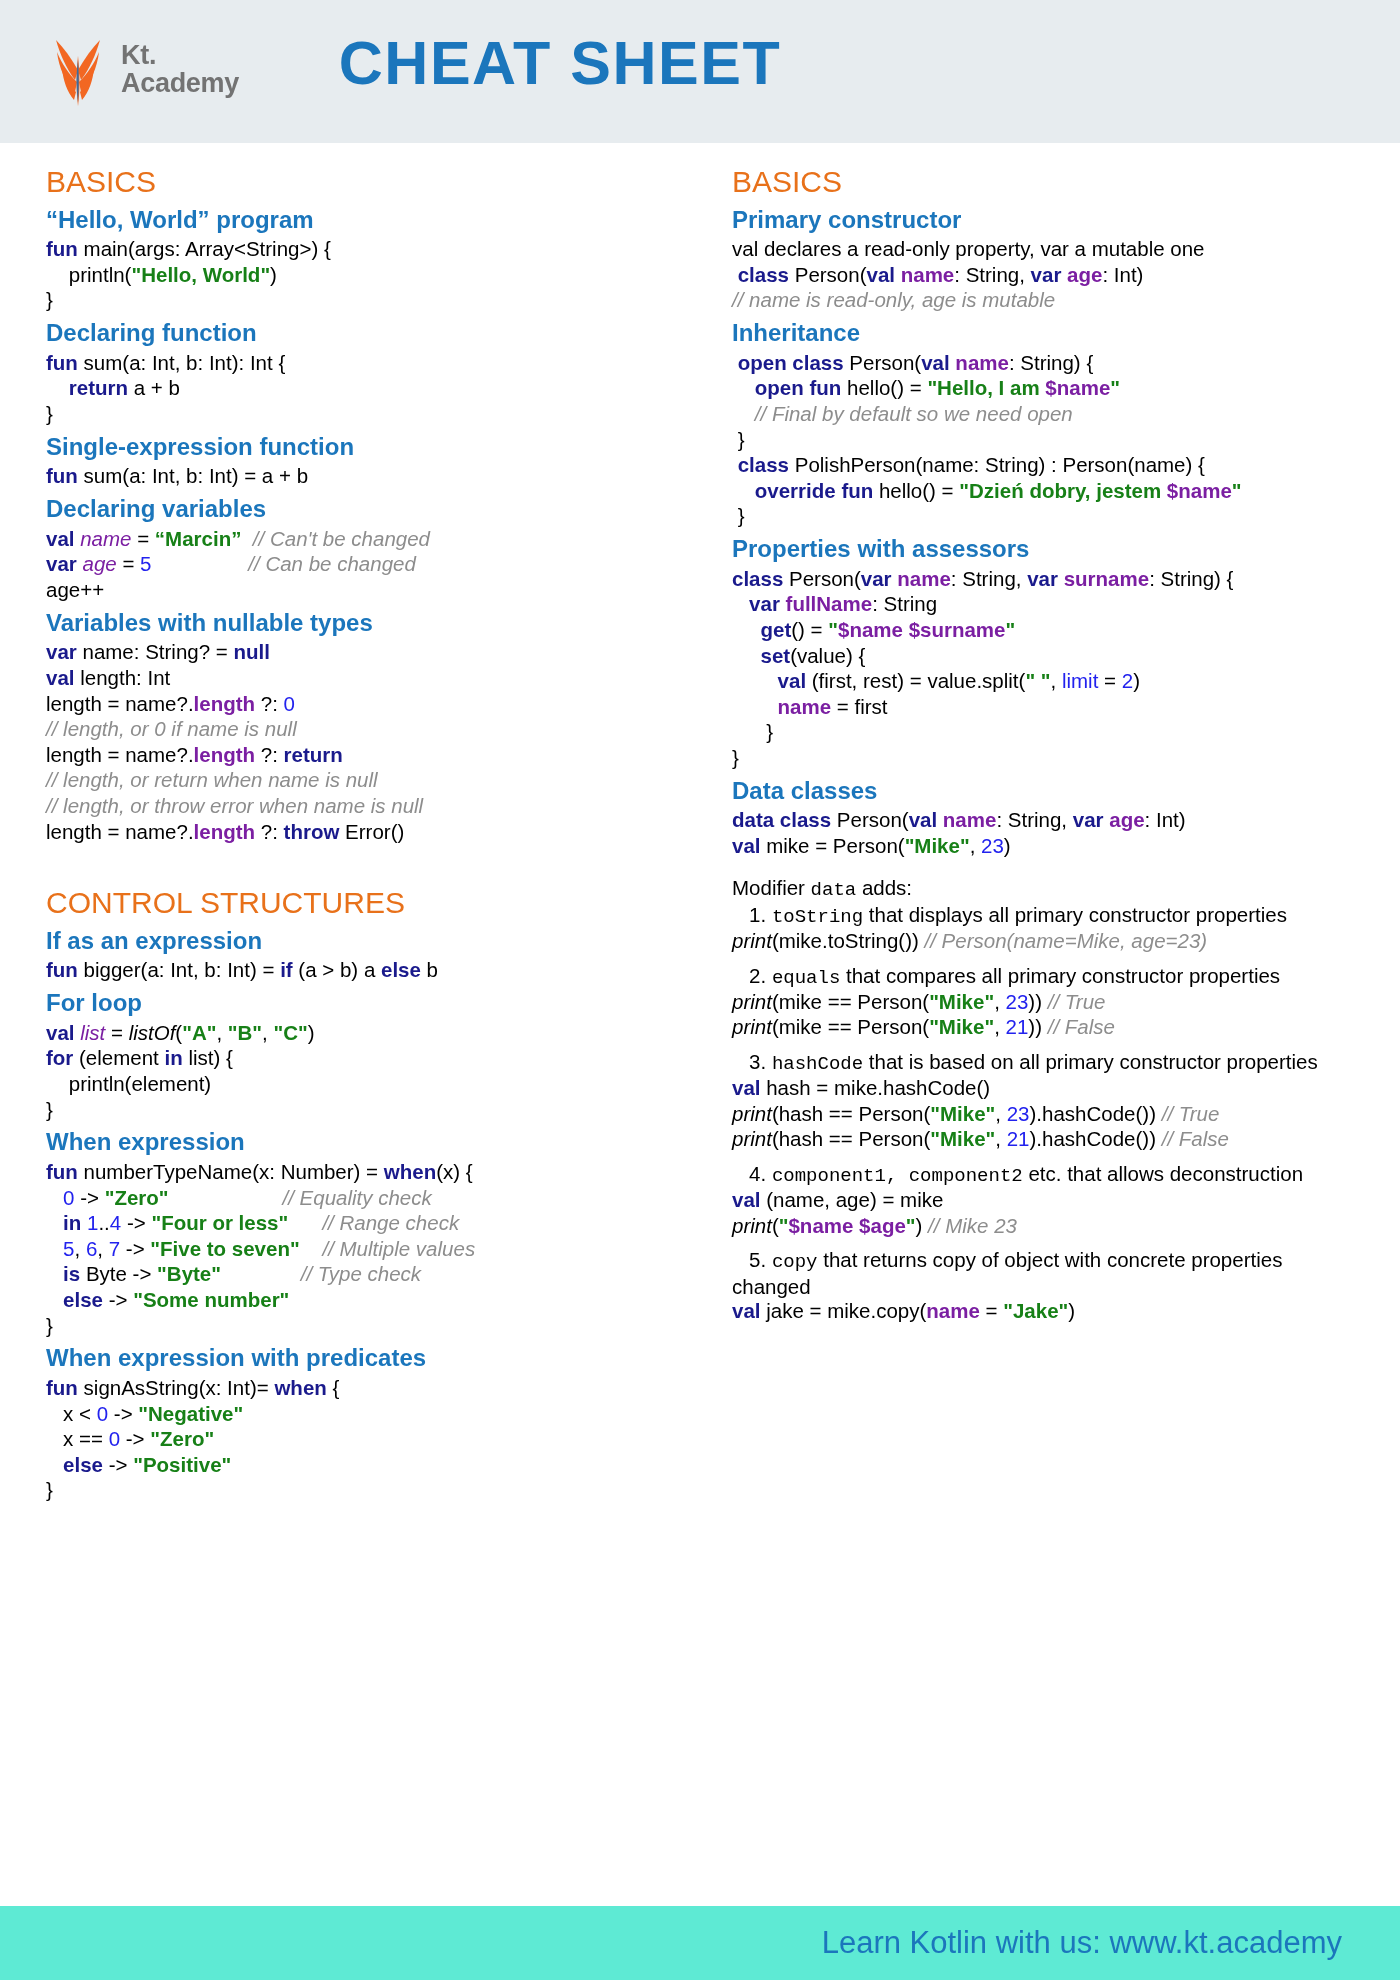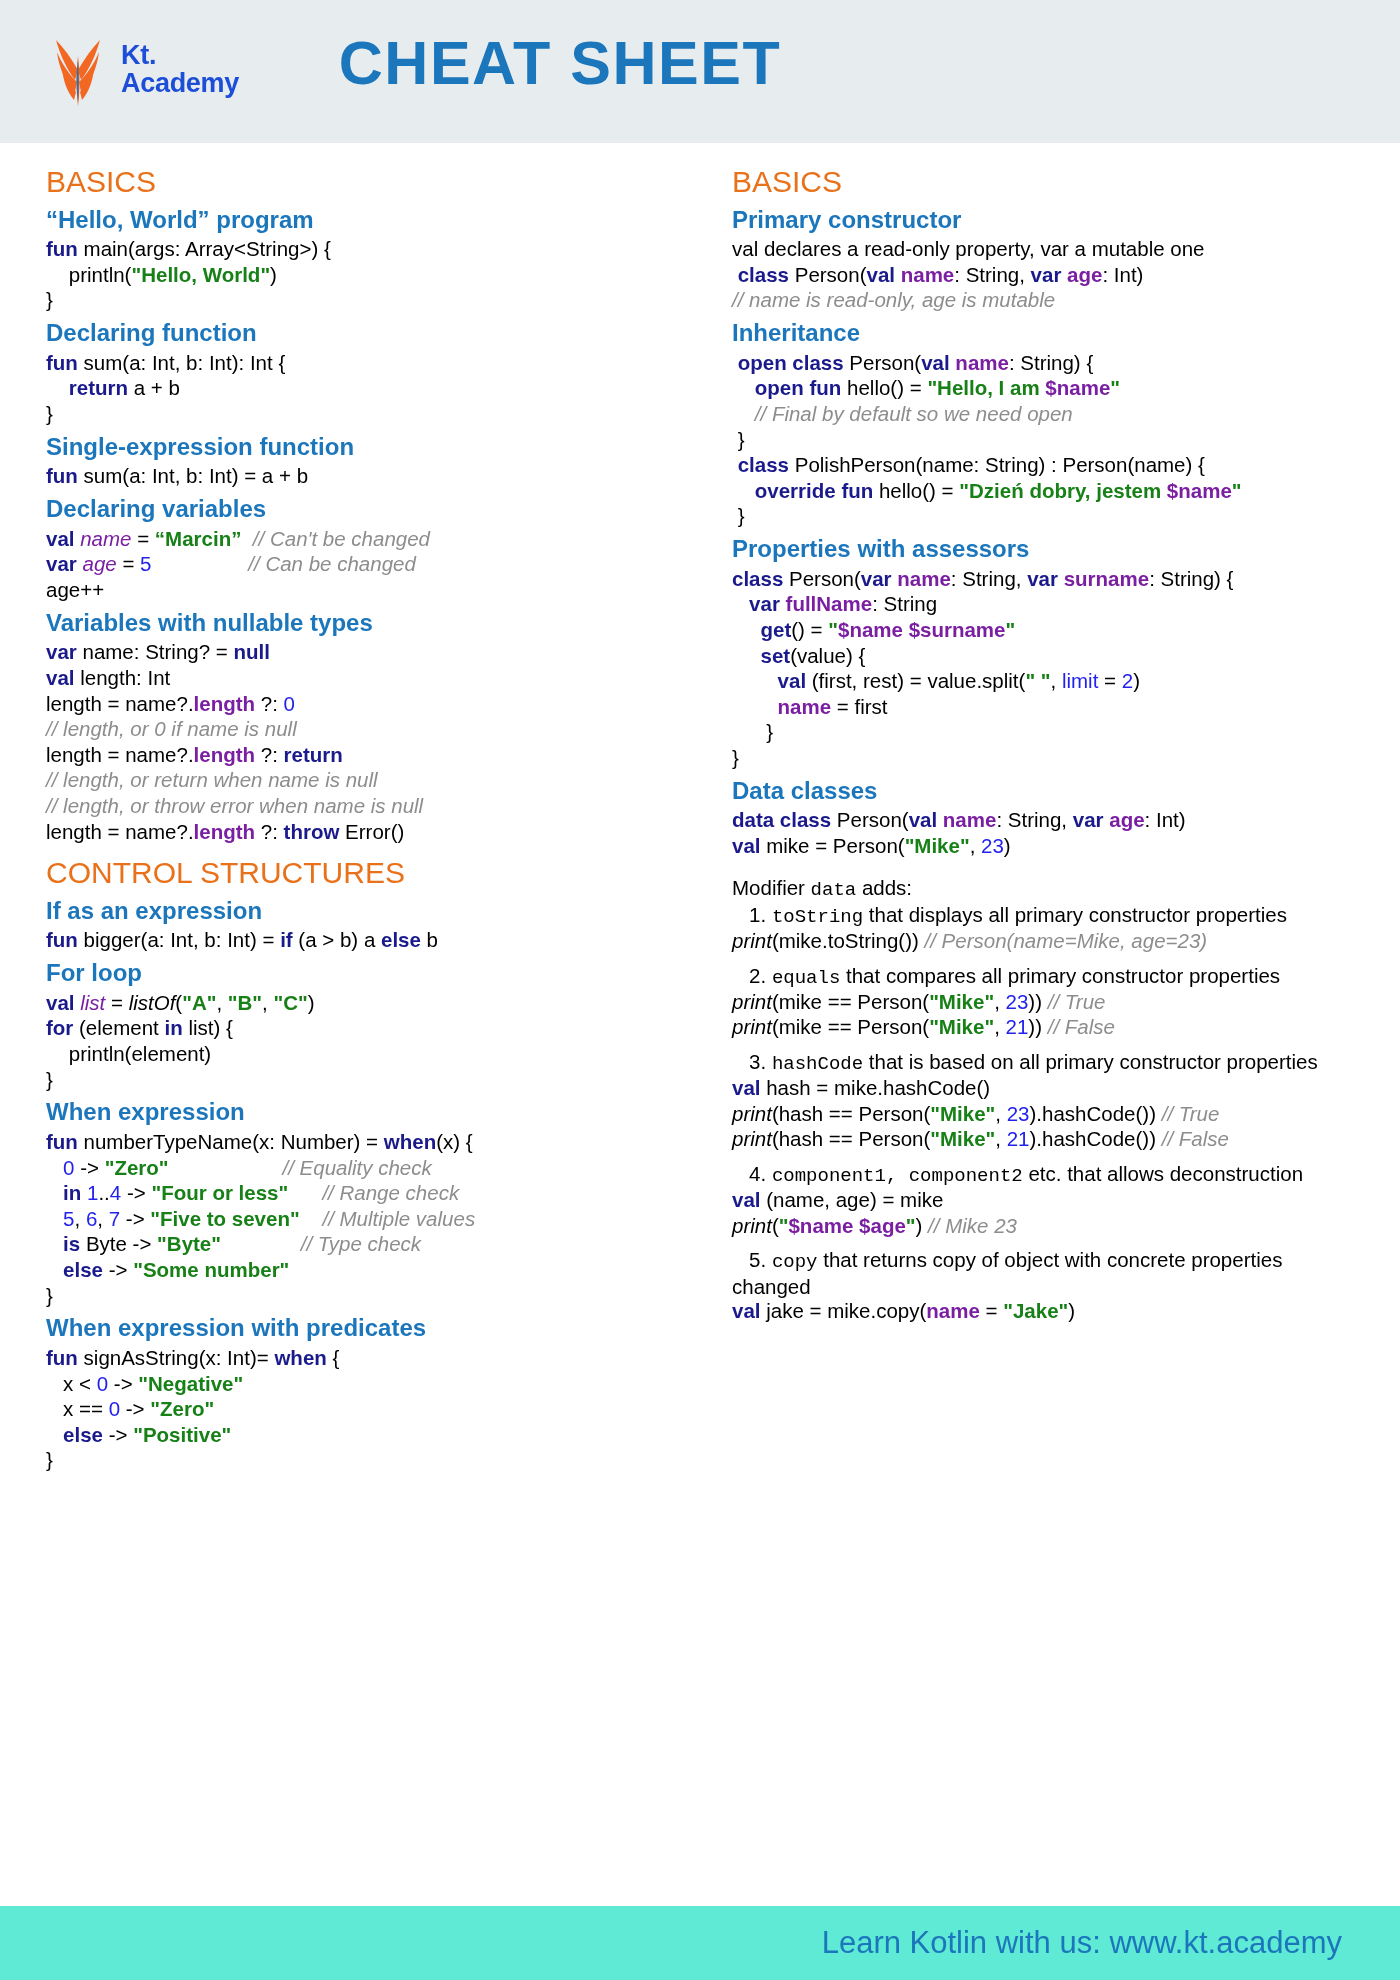--- a/index.html
+++ b/index.html
@@ -23,21 +23,21 @@
     left: 47px; top: 30px;
     display: flex;
     align-items: center;
     gap: 12px;
   }
   .phoenix { width: 62px; height: 78px; display:block; }
   .brand {
     line-height: 1.05;
     font-weight: bold;
     font-size: 27px;
-    color: #1d4ed8;
+    color: #737373;
     letter-spacing: -0.3px;
   }
   .brand .kt { display:block; }
   .brand .academy { display:block; }
   .sheet-title {
     position: absolute;
     left: 0; right: 0; top: 28px;
     text-align: center;
     font-size: 61px;
     font-weight: bold;
@@ -79,21 +79,21 @@
 
   
   .sec-title {
     color: #e8711a;
     font-size: 30px;
     font-weight: normal;
     letter-spacing: 0px;
     margin: 0 0 6px 0;
     line-height: 1.15;
   }
-  .sec-title.spaced { margin-top: 12px; }
+  .sec-title.spaced { margin-top: 42px; }
   .sub-title {
     color: #1b76bc;
     font-size: 24px;
     font-weight: bold;
     margin: 6px 0 3px 0;
     line-height: 1.2;
   }
 
   
   .code {

